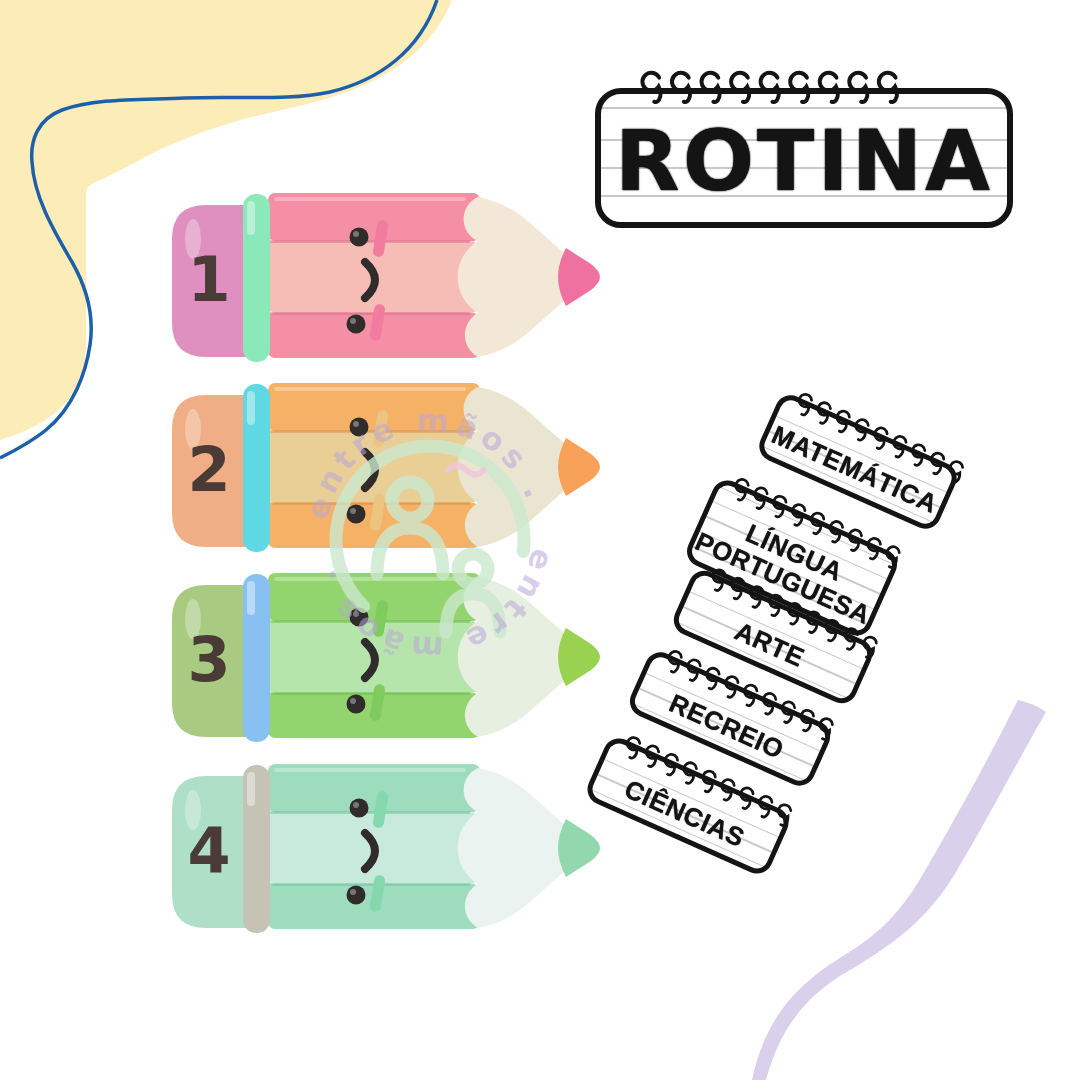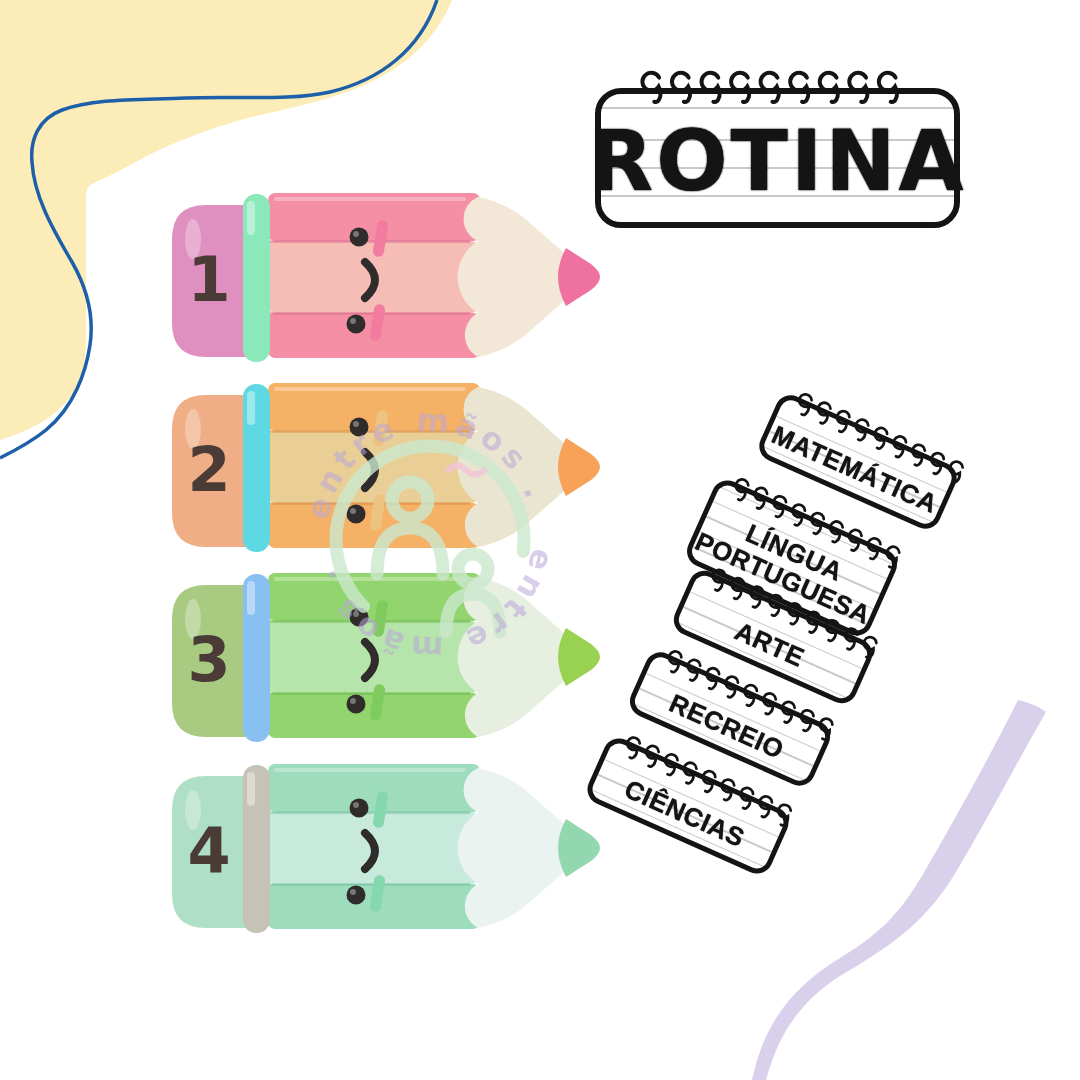--- a/index.html
+++ b/index.html
@@ -23,21 +23,21 @@
     background-position:0 6px;
     border:5px solid #141414; border-radius:16px;
     display:flex; align-items:center; justify-content:center;
   }
   .note-label {
     font-weight:bold; font-size:26px; line-height:1.08; letter-spacing:.5px;
     color:#141414; text-align:center; padding-top:16px;
     text-shadow:0 0 1px #141414;
   }
   .title-card {
-    position:absolute; left:595px; top:88px; width:365px; height:140px;
+    position:absolute; left:595px; top:88px; width:418px; height:140px;
     box-sizing:border-box; background:#ffffff;
     background-image:repeating-linear-gradient(180deg, rgba(0,0,0,0) 0px, rgba(0,0,0,0) 26px, #c9c9c9 26px, #c9c9c9 28px);
     background-position:0 19px; background-size:100% 116px;
     border:6px solid #141414; border-radius:26px;
     display:flex; align-items:center; justify-content:center;
   }
   .title-text {
     font-family:"DejaVu Sans","Liberation Sans",sans-serif;
     font-weight:bold; font-size:84px; letter-spacing:3px; color:#141414;
     padding-top:6px; text-shadow:0 0 2px #141414, 0 0 1px #141414;

